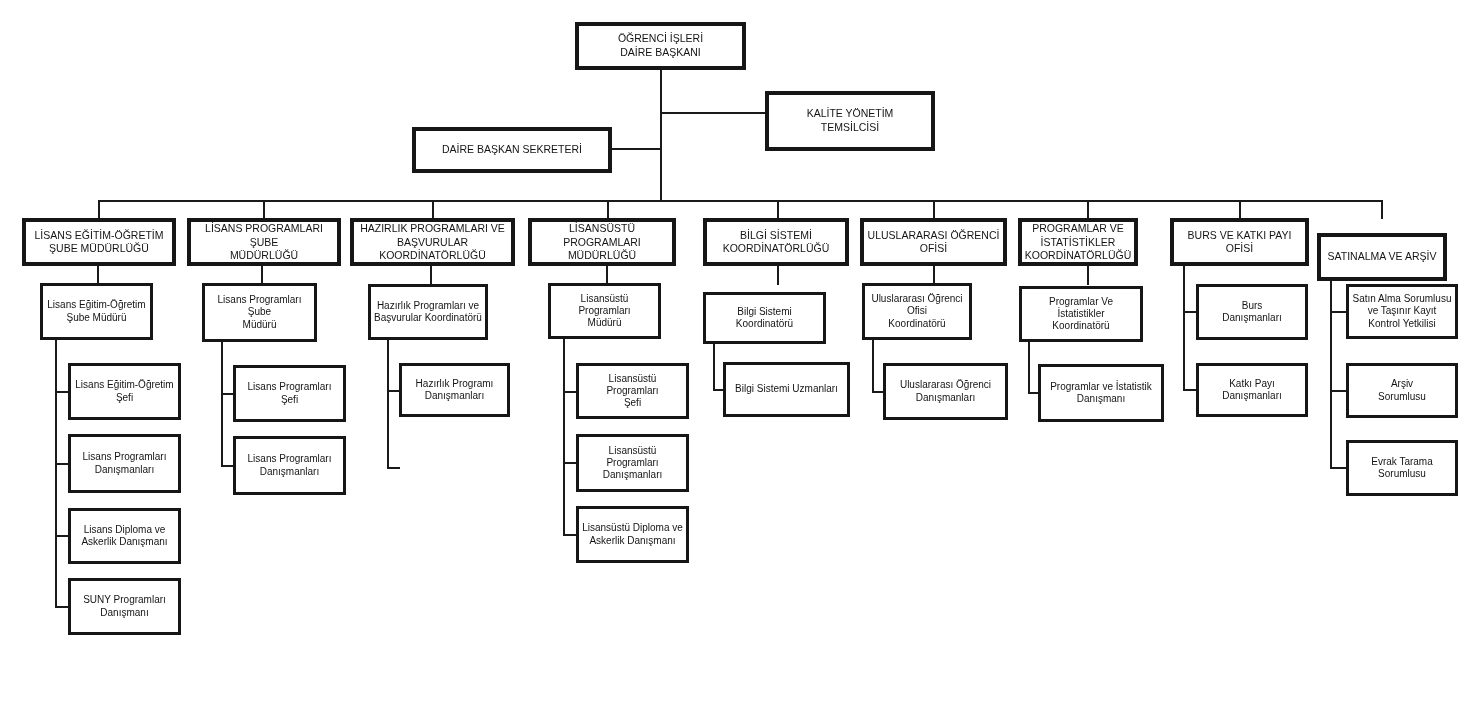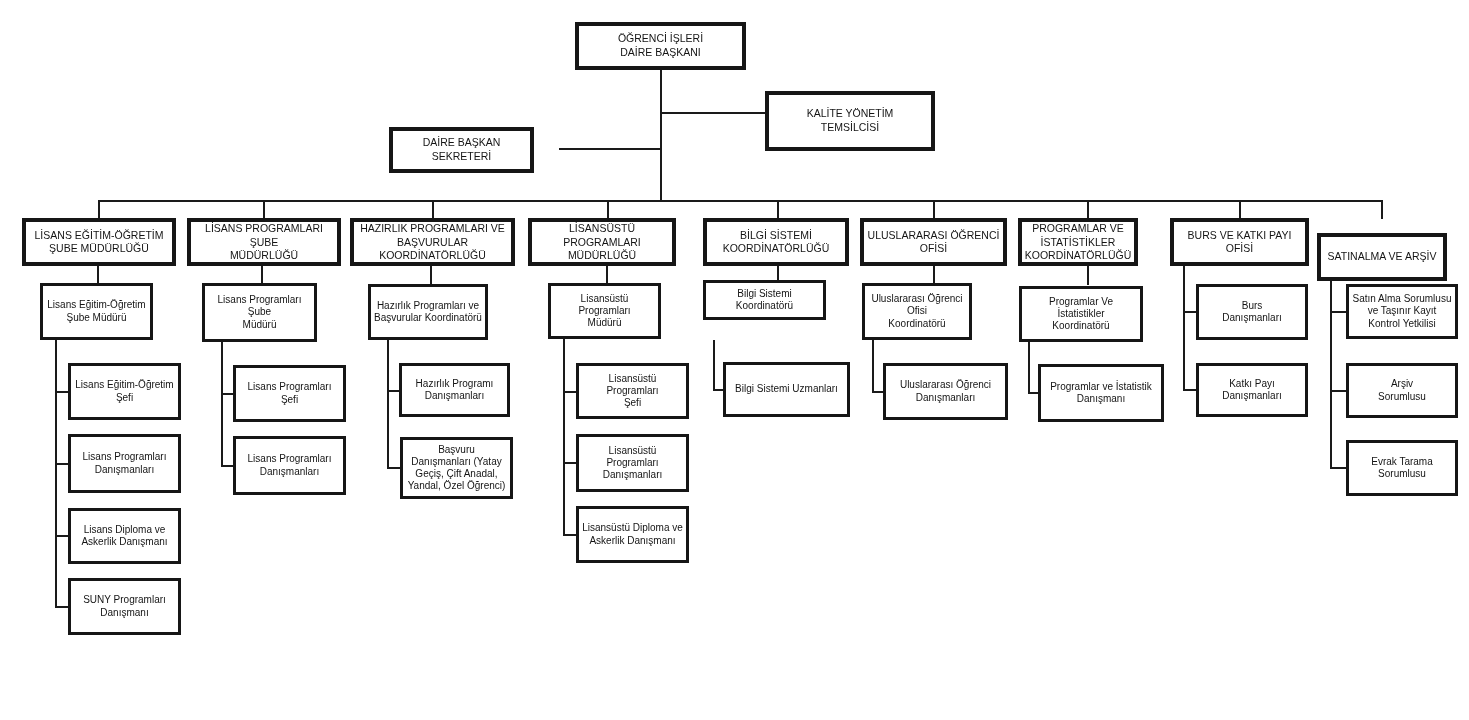--- a/index.html
+++ b/index.html
@@ -83,21 +83,21 @@
 
   <div class="ln v" style="left:1330px;top:264px;height:205px"></div>
   <div class="ln h" style="left:1330px;top:311px;width:17px"></div>
   <div class="ln h" style="left:1330px;top:390px;width:17px"></div>
   <div class="ln h" style="left:1330px;top:467px;width:17px"></div>
 
   <div class="node lvl-top" style="left:575px;top:22px;width:171px;height:48px">ÖĞRENCİ İŞLERİ
 DAİRE BAŞKANI</div>
   <div class="node lvl-top" style="left:765px;top:91px;width:170px;height:60px">KALİTE YÖNETİM
 TEMSİLCİSİ</div>
-  <div class="node lvl-top" style="left:389px;top:127px;width:145px;height:46px">DAİRE BAŞKAN SEKRETERİ</div>
+  <div class="node lvl-top" style="left:412px;top:127px;width:200px;height:46px">DAİRE BAŞKAN SEKRETERİ</div>
 
   <div class="node hdr" style="left:22px;top:218px;width:154px;height:48px">LİSANS EĞİTİM-ÖĞRETİM
 ŞUBE MÜDÜRLÜĞÜ</div>
   <div class="node hdr" style="left:187px;top:218px;width:154px;height:48px">LİSANS PROGRAMLARI ŞUBE
 MÜDÜRLÜĞÜ</div>
   <div class="node hdr" style="left:350px;top:218px;width:165px;height:48px">HAZIRLIK PROGRAMLARI VE
 BAŞVURULAR
 KOORDİNATÖRLÜĞÜ</div>
   <div class="node hdr" style="left:528px;top:218px;width:148px;height:48px">LİSANSÜSTÜ
 PROGRAMLARI MÜDÜRLÜĞÜ</div>
@@ -112,45 +112,41 @@
   <div class="node hdr" style="left:1317px;top:233px;width:130px;height:48px">SATINALMA VE ARŞİV</div>
 
   <div class="node" style="left:40px;top:283px;width:113px;height:57px">Lisans Eğitim-Öğretim
 Şube Müdürü</div>
   <div class="node" style="left:202px;top:283px;width:115px;height:59px">Lisans Programları Şube
 Müdürü</div>
   <div class="node" style="left:368px;top:284px;width:120px;height:56px">Hazırlık Programları ve
 Başvurular Koordinatörü</div>
   <div class="node" style="left:548px;top:283px;width:113px;height:56px">Lisansüstü Programları
 Müdürü</div>
-  <div class="node" style="left:703px;top:280px;width:123px;height:40px">Bilgi Sistemi Koordinatörü</div>
+  <div class="node" style="left:703px;top:292px;width:123px;height:52px">Bilgi Sistemi Koordinatörü</div>
   <div class="node" style="left:862px;top:283px;width:110px;height:57px">Uluslararası Öğrenci Ofisi
 Koordinatörü</div>
   <div class="node" style="left:1019px;top:286px;width:124px;height:56px">Programlar Ve İstatistikler
 Koordinatörü</div>
 
   <div class="node" style="left:68px;top:363px;width:113px;height:57px">Lisans Eğitim-Öğretim
 Şefi</div>
   <div class="node" style="left:68px;top:434px;width:113px;height:59px">Lisans Programları
 Danışmanları</div>
   <div class="node" style="left:68px;top:508px;width:113px;height:56px">Lisans Diploma ve
 Askerlik Danışmanı</div>
   <div class="node" style="left:68px;top:578px;width:113px;height:57px">SUNY Programları
 Danışmanı</div>
 
   <div class="node" style="left:233px;top:365px;width:113px;height:57px">Lisans Programları Şefi</div>
   <div class="node" style="left:233px;top:436px;width:113px;height:59px">Lisans Programları
 Danışmanları</div>
 
   <div class="node" style="left:399px;top:363px;width:111px;height:54px">Hazırlık Programı
 Danışmanları</div>
-  <div class="node" style="left:400px;top:437px;width:113px;height:62px">Başvuru
-Danışmanları (Yatay
-Geçiş, Çift Anadal,
-Yandal, Özel Öğrenci)</div>
 
   <div class="node" style="left:576px;top:363px;width:113px;height:56px">Lisansüstü Programları
 Şefi</div>
   <div class="node" style="left:576px;top:434px;width:113px;height:58px">Lisansüstü Programları
 Danışmanları</div>
   <div class="node" style="left:576px;top:506px;width:113px;height:57px">Lisansüstü Diploma ve
 Askerlik Danışmanı</div>
 
   <div class="node" style="left:723px;top:362px;width:127px;height:55px">Bilgi Sistemi Uzmanları</div>
 

